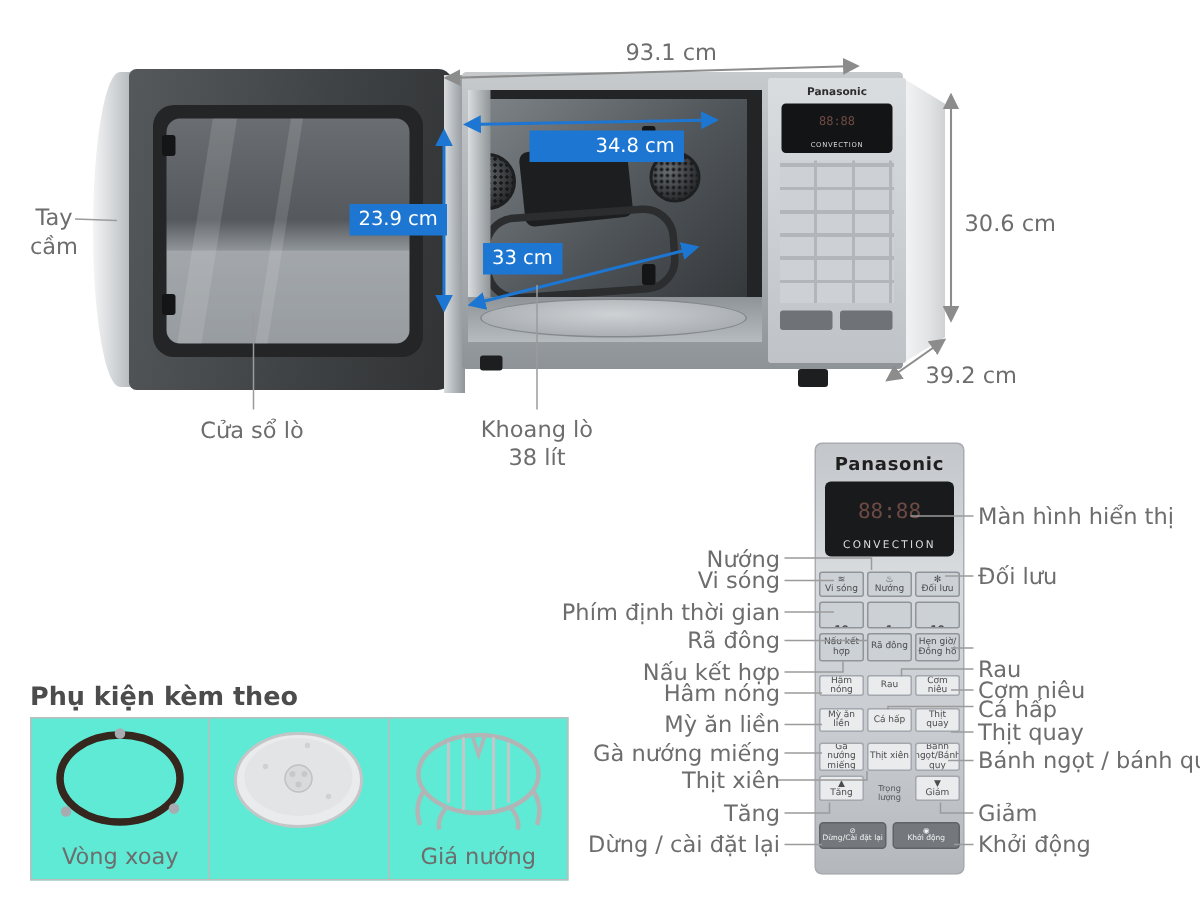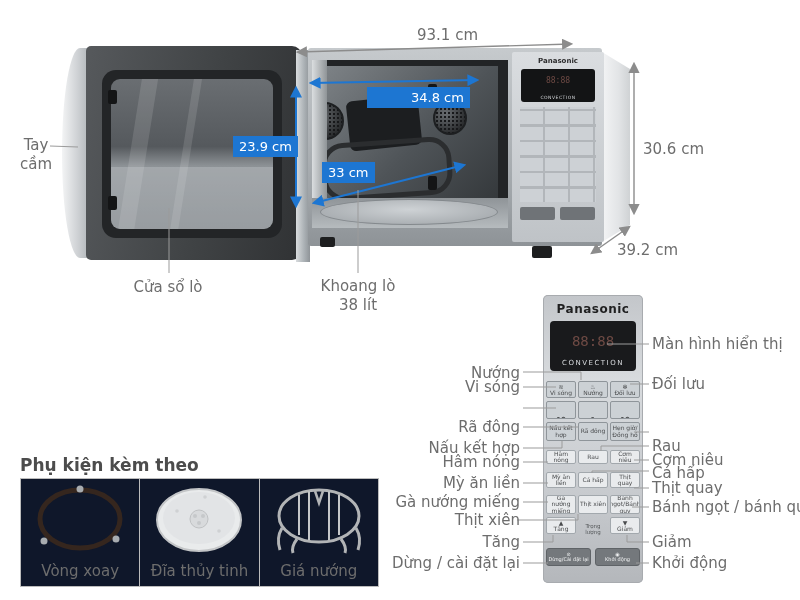--- a/index.html
+++ b/index.html
@@ -56,21 +56,21 @@
             repeating-linear-gradient(90deg,transparent 0 23px,#b2b6ba 23px 25px),
             repeating-linear-gradient(0deg,#cdd1d5 0 13px,#b2b6ba 13px 15.5px);}
   .minidark{position:absolute;width:35px;height:13px;background:#6f7377;border-radius:2px;}
   .side{position:absolute;left:602px;top:52px;width:28px;height:190px;
           background:linear-gradient(90deg,#f3f4f5,#e2e4e6 60%,#cfd2d4);
           clip-path:polygon(0 0,100% 9%,100% 91%,0 100%);z-index:4;}
   .foot{position:absolute;background:#1d1e1f;border-radius:2px;z-index:3;}
   
   .acc-title{position:absolute;left:20px;top:455px;font-size:17px;font-weight:bold;color:#4c4c4c;}
   .acc-table{position:absolute;left:20px;top:478px;width:357px;height:107px;border:1px solid #bcbcbc;
-          display:flex;background:#0f172a;}
+          display:flex;background:#5eead4;}
   .acc-cell{position:relative;flex:1;border-right:1px solid #bcbcbc;}
   .acc-cell:last-child{border-right:none;}
   .acc-img{position:absolute;left:50%;top:4px;transform:translateX(-50%);}
   .acc-cap{position:absolute;left:0;bottom:6px;width:100%;text-align:center;font-size:15px;color:#6d6d6d;}
   
   .panel{position:absolute;left:543px;top:295px;width:100px;height:288px;border-radius:5px;
           background:linear-gradient(#c3c6ca,#d8dbde 30%,#c7cace 70%,#b4b7bb);
           box-shadow:0 0 0 1px #a8abaf inset;z-index:10;}
   .pbrand{position:absolute;left:0;top:7px;width:100%;text-align:center;font-size:12px;font-weight:bold;
           color:#1f1f20;letter-spacing:.5px;}
@@ -134,21 +134,21 @@
       <div class="miniconv">CONVECTION</div>
     </div>
     <div class="minigrid"></div>
     <div class="minidark" style="left:8px;top:155px;"></div>
     <div class="minidark" style="left:48px;top:155px;"></div>
   </div>
 
   <div class="foot" style="left:320px;top:237px;width:15px;height:10px;"></div>
   <div class="foot" style="left:532px;top:246px;width:20px;height:12px;"></div>
 
-  <div class="badge" style="left:367px;top:87px;padding-left:44px;">34.8 cm</div>
+  <div class="badge" style="left:353px;top:87px;padding-left:44px;">34.8 cm</div>
   <div class="badge" style="left:233px;top:136px;">23.9 cm</div>
   <div class="badge" style="left:322px;top:162px;">33 cm</div>
 
   <div class="lbl" style="left:417px;top:26px;">93.1 cm</div>
   <div class="lbl" style="left:643px;top:140px;">30.6 cm</div>
   <div class="lbl" style="left:617px;top:241px;">39.2 cm</div>
 
   <div class="lbl" style="left:8px;top:136px;width:56px;text-align:center;white-space:normal;">Tay cầm</div>
   <div class="lbl" style="left:118px;top:278px;width:100px;text-align:center;">Cửa sổ lò</div>
   <div class="lbl" style="left:308px;top:277px;width:100px;text-align:center;">
@@ -172,21 +172,20 @@
         <ellipse cx="52" cy="37" rx="42" ry="31" fill="#e9ebec" stroke="#c3c5c7" stroke-width="2"></ellipse>
         <ellipse cx="52" cy="35" rx="36" ry="26" fill="#e2e4e6"></ellipse>
         <circle cx="52" cy="36" r="9" fill="#d8dadc" stroke="#bfc1c3"></circle>
         <circle cx="48" cy="33" r="2" fill="#c6c8ca"></circle>
           <circle cx="56" cy="33" r="2" fill="#c6c8ca"></circle>
         <circle cx="52" cy="40" r="2" fill="#c6c8ca"></circle>
         <circle cx="30" cy="28" r="1.8" fill="#cfd1d3"></circle>
           <circle cx="72" cy="48" r="1.8" fill="#cfd1d3"></circle>
         <circle cx="58" cy="14" r="1.8" fill="#cfd1d3"></circle>
       </svg>
-      <div class="acc-cap">Đĩa thủy tinh</div>
     </div>
     <div class="acc-cell">
       <svg class="acc-img" width="104" height="74" viewBox="0 0 104 74">
         <ellipse cx="52" cy="33" rx="40" ry="26" fill="none" stroke="#b2b4b6" stroke-width="3"></ellipse>
         <path d="M32,12 V52 M42,8.5 V57 M62,8.5 V57 M72,12 V52" stroke="#c4c6c8" stroke-width="2" fill="none"></path>
         <path d="M48,8 L52,20 L56,8" stroke="#b2b4b6" stroke-width="2.5" fill="none"></path>
         <path d="M15,45 q-6,10 -2,22 M89,45 q6,10 2,22 M30,56 q-6,8 -4,14 M74,56 q6,8 4,14" stroke="#b2b4b6" stroke-width="3" fill="none"></path>
       </svg>
       <div class="acc-cap">Giá nướng</div>
     </div>
@@ -256,20 +255,21 @@
       <span>Dừng/Cài đặt lại</span>
     </div>
     <div class="pdark" style="left:52px;top:253px;">
       <span>◉</span>
       <span>Khởi động</span>
     </div>
   </div>
 
   <div class="lbl" style="right:280px;top:364px;">Nướng</div>
   <div class="lbl" style="right:280px;top:378px;">Vi sóng</div>
+  <div class="lbl" style="right:280px;top:399px;">Phím định thời gian</div>
   <div class="lbl" style="right:280px;top:418px;">Rã đông</div>
   <div class="lbl" style="right:280px;top:439px;">Nấu kết hợp</div>
   <div class="lbl" style="right:280px;top:453px;">Hâm nóng</div>
   <div class="lbl" style="right:280px;top:474px;">Mỳ ăn liền</div>
   <div class="lbl" style="right:280px;top:493px;">Gà nướng miếng</div>
   <div class="lbl" style="right:280px;top:511px;">Thịt xiên</div>
   <div class="lbl" style="right:280px;top:533px;">Tăng</div>
   <div class="lbl" style="right:280px;top:554px;">Dừng / cài đặt lại</div>
 
   <div class="lbl" style="left:652px;top:335px;">Màn hình hiển thị</div>

